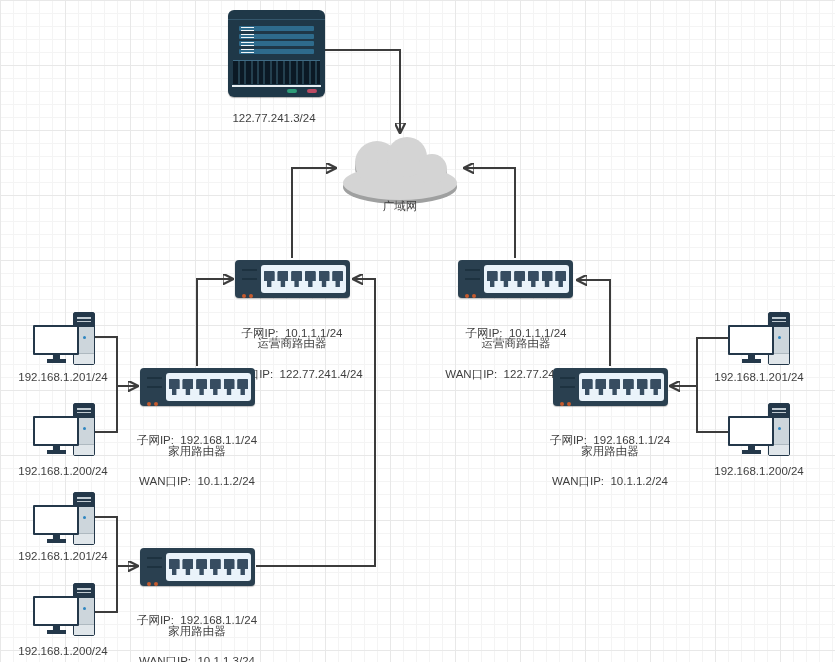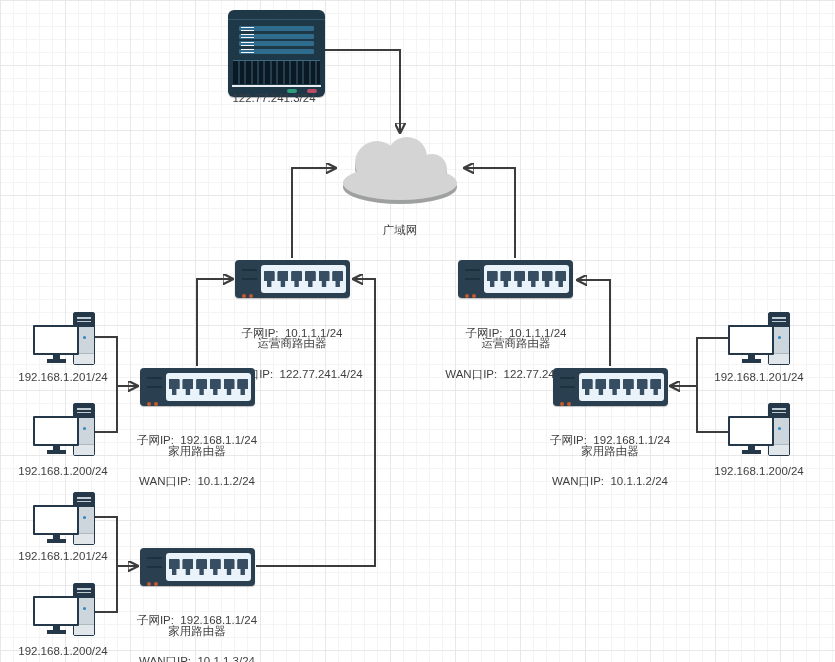--- a/index.html
+++ b/index.html
@@ -98,37 +98,37 @@
           <i></i>
         </div>
     </div>
     <div class="s-vents"></div>
     <div class="s-botline"></div>
     <div class="s-leds">
       <i class="led-green"></i>
       <i class="led-red"></i>
     </div>
   </div>
-  <div class="lbl" style="left:274px;top:92px">122.77.241.3/24</div>
+  <div class="lbl" style="left:274px;top:112px">122.77.241.3/24</div>
 
   <svg class="cloud-svg" style="left:337px;top:136px" width="126" height="70" viewBox="0 0 126 70">
     <g fill="#9fa0a0" transform="translate(0,3)">
       <ellipse cx="63" cy="48" rx="57" ry="17"></ellipse>
       <circle cx="40" cy="28" r="22"></circle>
       <circle cx="70" cy="22" r="20"></circle>
       <circle cx="95" cy="34" r="15"></circle>
     </g>
     <g fill="#d4d4d4">
       <ellipse cx="63" cy="47" rx="57" ry="17"></ellipse>
       <circle cx="40" cy="27" r="22"></circle>
       <circle cx="70" cy="21" r="20"></circle>
       <circle cx="95" cy="33" r="15"></circle>
     </g>
   </svg>
-  <div class="lbl" style="left:400px;top:224px">广域网</div>
+  <div class="lbl" style="left:400px;top:200px">广域网</div>
 
   <div class="router" style="left:235px;top:260px">
     <div class="r-lines"></div>
     <div class="r-dots"><i></i><i></i></div>
     <div class="r-panel">
       <i class="port"></i>
         <i class="port"></i>
         <i class="port"></i>
         <i class="port"></i>
         <i class="port"></i>

